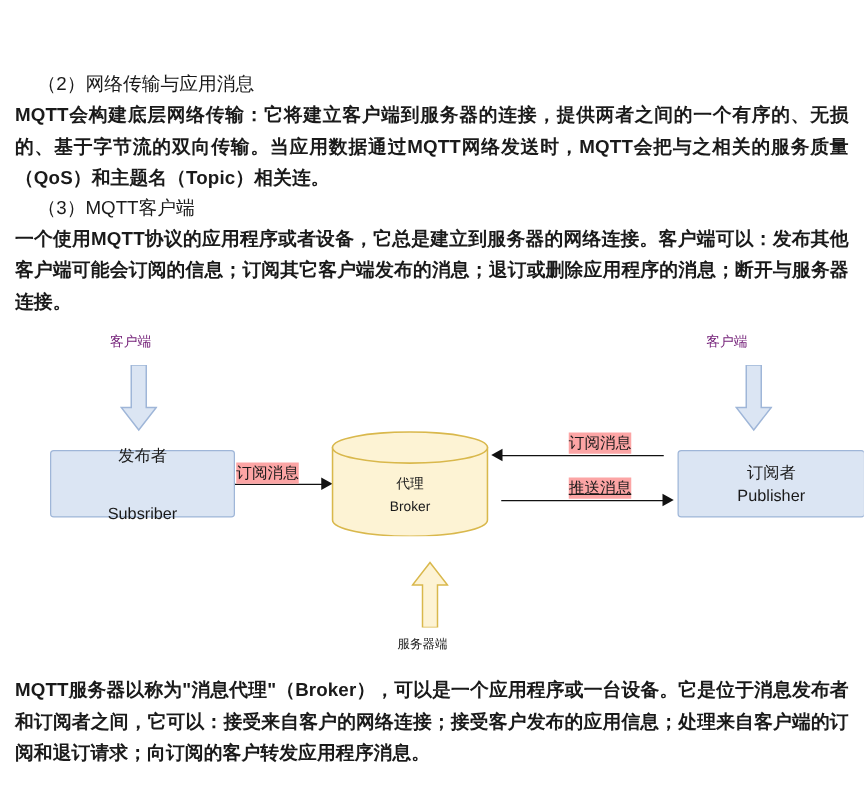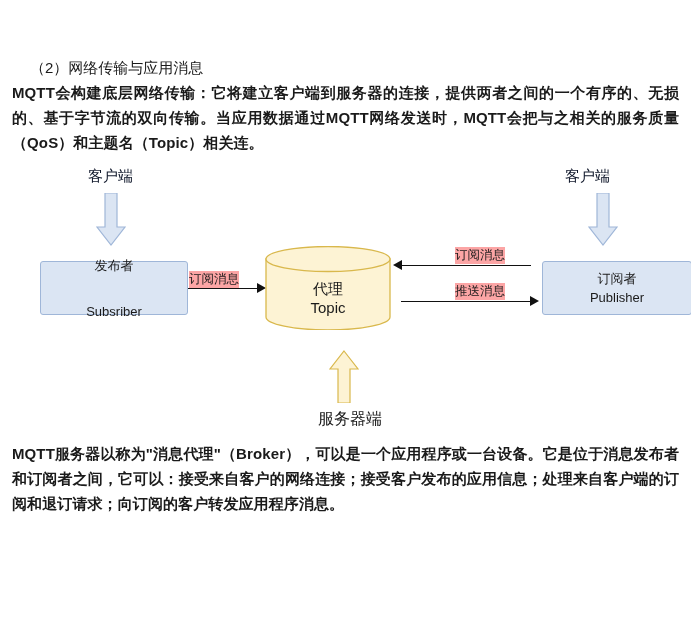--- a/index.html
+++ b/index.html
@@ -40,22 +40,22 @@
   }
 
   
   .diagram {
     position: relative;
     height: 278px;
     margin-top: 6px;
   }
   .label-top {
     position: absolute;
-    font-size: 15px;
-    color: #0f172a;
+    font-size: 11px;
+    color: #701a75;
     white-space: nowrap;
   }
   .arrow-down {
     position: absolute;
     width: 30px;
     height: 54px;
   }
   .arrow-up {
     position: absolute;
     width: 30px;
@@ -83,21 +83,21 @@
   .cyl-text {
     position: absolute;
     left: 0;
     top: 0;
     width: 126px;
     height: 84px;
     display: flex;
     flex-direction: column;
     align-items: center;
     justify-content: center;
-    font-size: 15px;
+    font-size: 11px;
     line-height: 19px;
     color: #1a1a1a;
   }
   .edge-label {
     position: absolute;
     font-size: 12.5px;
     color: #1a1a1a;
     background: #fca5a5;
     white-space: nowrap;
   }
@@ -117,39 +117,41 @@
   .arrowhead-left {
     position: absolute;
     width: 0;
     height: 0;
     border-top: 5px solid transparent;
     border-bottom: 5px solid transparent;
     border-right: 9px solid #111;
   }
   .caption-bottom {
     position: absolute;
-    font-size: 16px;
+    font-size: 10px;
     color: #1a1a1a;
     white-space: nowrap;
   }
   .tail-block {
     margin-top: 2px;
   }
 </style>
 </head>
 <body>
 
 <div class="page">
 
   <div>
     <div class="heading">（2）网络传输与应用消息</div>
     <p class="para">MQTT会构建底层网络传输：它将建立客户端到服务器的连接，提供两者之间的一个有序的、无损的、基于字节流的双向传输。当应用数据通过MQTT网络发送时，MQTT会把与之相关的服务质量（QoS）和主题名（Topic）相关连。</p>
   </div>
 
   <div>
+    <div class="heading">（3）MQTT客户端</div>
+    <p class="para">一个使用MQTT协议的应用程序或者设备，它总是建立到服务器的网络连接。客户端可以：发布其他客户端可能会订阅的信息；订阅其它客户端发布的消息；退订或删除应用程序的消息；断开与服务器连接。</p>
   </div>
 
   <div class="diagram">
 
     <div class="label-top" style="left:76px; top:6px;">客户端</div>
     <div class="label-top" style="left:553px; top:6px;">客户端</div>
 
     <div class="arrow-down" style="left:84px; top:32px;">
       <svg width="30" height="54" viewBox="0 0 30 54">
         <polygon points="9,0 21,0 21,34 29,34 15,52 1,34 9,34" fill="#dbe5f3" stroke="#9fb6d8" stroke-width="1.2"></polygon>
@@ -171,31 +173,31 @@
     <div class="arrowhead-right" style="left:245px; top:122px;"></div>
     <div class="edge-label" style="left:177px; top:110px;">订阅消息</div>
 
     <div class="cyl" style="left:253px; top:85px;">
       <svg width="126" height="84" viewBox="0 0 126 84">
         <path d="M1,13 L1,71 A62,13 0 0 0 125,71 L125,13 Z" fill="#fdf3d4" stroke="#d9b84c" stroke-width="1.3"></path>
         <ellipse cx="63" cy="13" rx="62" ry="12.5" fill="#fdf3d4" stroke="#d9b84c" stroke-width="1.3"></ellipse>
       </svg>
       <div class="cyl-text" style="padding-top:10px;">
         <div>代理</div>
-        <div>Topic</div>
+        <div>Broker</div>
       </div>
     </div>
 
     <div class="hline" style="left:389px; top:104px; width:130px;"></div>
     <div class="arrowhead-left" style="left:381px; top:99px;"></div>
     <div class="edge-label" style="left:443px; top:86px;">订阅消息</div>
 
     <div class="hline" style="left:389px; top:140px; width:130px;"></div>
     <div class="arrowhead-right" style="left:518px; top:135px;"></div>
-    <div class="edge-label" style="left:443px; top:122px;">推送消息</div>
+    <div class="edge-label" style="left:443px; top:122px;text-decoration:underline;">推送消息</div>
 
     <div class="box" style="left:530px; top:100px; width:150px; height:54px;">
       <div>订阅者</div>
       <div>Publisher</div>
     </div>
 
     <div class="arrow-up" style="left:317px; top:188px;">
       <svg width="30" height="54" viewBox="0 0 30 54">
         <polygon points="15,2 29,20 21,20 21,54 9,54 9,20 1,20" fill="#fdf3d4" stroke="#d9b84c" stroke-width="1.2"></polygon>
       </svg>

